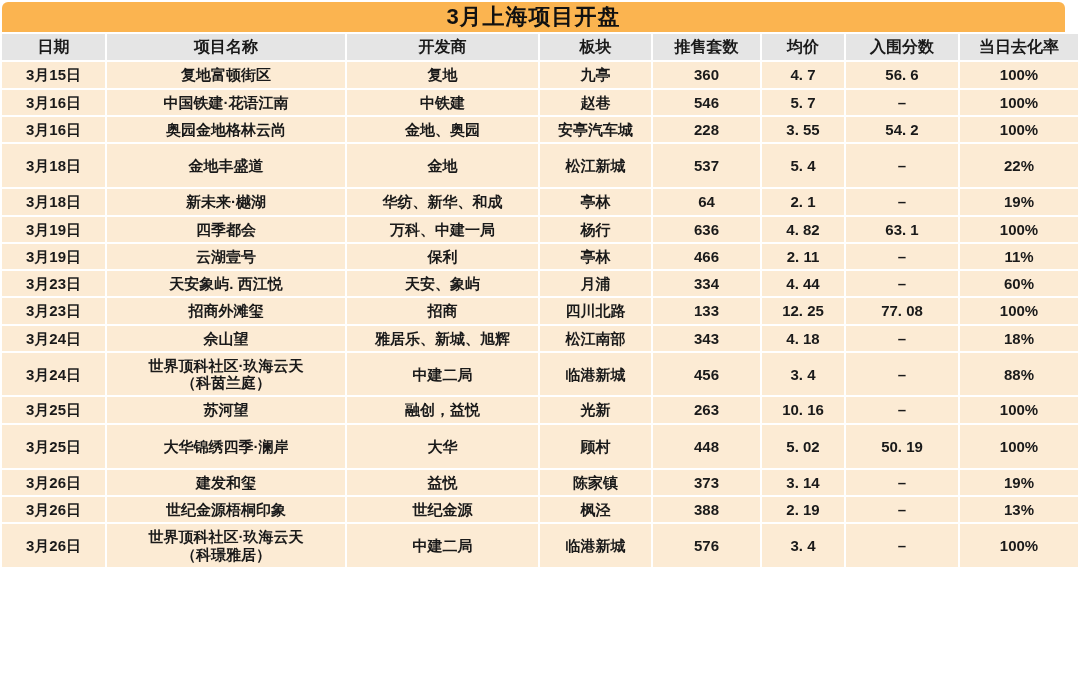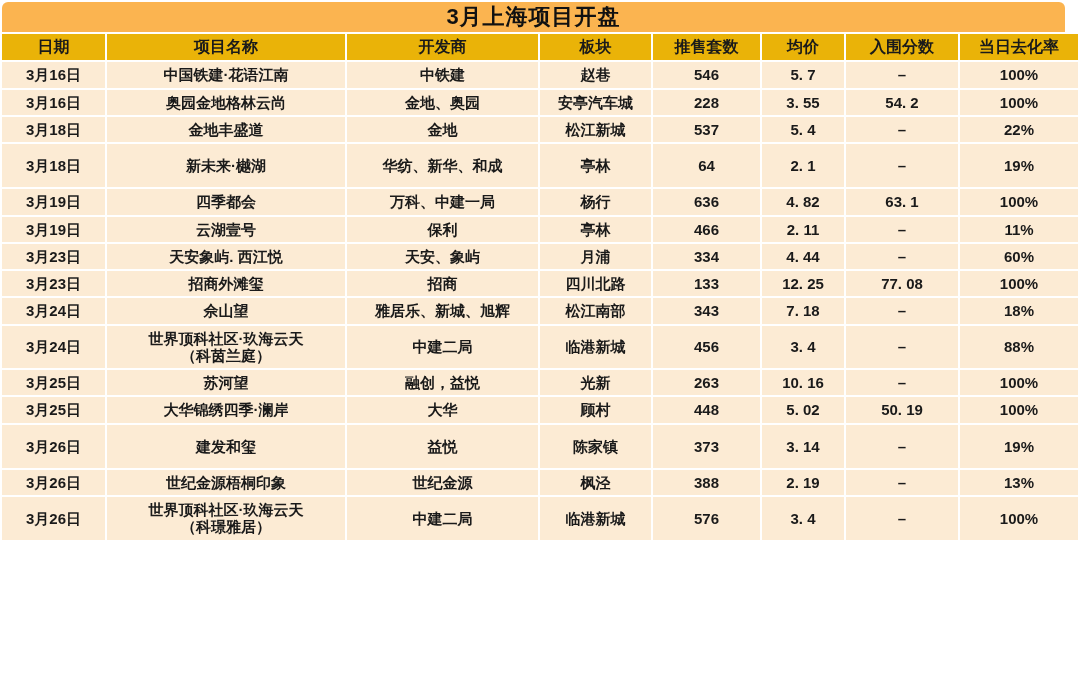--- a/index.html
+++ b/index.html
@@ -32,21 +32,21 @@
   }
   th, td {
     text-align: center;
     vertical-align: middle;
     border-right: 2px solid #ffffff;
     border-bottom: 2px solid #ffffff;
     overflow: hidden;
   }
   th:last-child, td:last-child { border-right: none; }
   th {
-    background: #eab308;
+    background: #e5e5e5;
     font-size: 16px; font-weight: 700;
     padding: 4px 2px;
     line-height: 1.15;
   }
   td {
     background: #FCEBD4;
     font-size: 15px; font-weight: 600;
     padding: 4px 2px;
     line-height: 1.15;
     white-space: pre-line;
@@ -98,20 +98,30 @@
         <th>开发商</th>
         <th>板块</th>
         <th>推售套数</th>
         <th>均价</th>
         <th>入围分数</th>
         <th>当日去化率</th>
       </tr>
     </thead>
     <tbody>
         <tr>
+          <td>3月15日</td>
+          <td>复地富顿街区</td>
+          <td>复地</td>
+          <td>九亭</td>
+          <td>360</td>
+          <td>4. 7</td>
+          <td>56. 6</td>
+          <td>100%</td>
+        </tr>
+        <tr>
           <td>3月16日</td>
           <td>中国铁建·花语江南</td>
           <td>中铁建</td>
           <td>赵巷</td>
           <td>546</td>
           <td>5. 7</td>
           <td>–</td>
           <td>100%</td>
         </tr>
         <tr>
@@ -183,21 +193,21 @@
           <td>12. 25</td>
           <td>77. 08</td>
           <td>100%</td>
         </tr>
         <tr>
           <td>3月24日</td>
           <td>佘山望</td>
           <td>雅居乐、新城、旭辉</td>
           <td>松江南部</td>
           <td>343</td>
-          <td>7. 18</td>
+          <td>4. 18</td>
           <td>–</td>
           <td>18%</td>
         </tr>
         <tr>
           <td>3月24日</td>
           <td>世界顶科社区·玖海云天
 （科茵兰庭）</td>
           <td>中建二局</td>
           <td>临港新城</td>
           <td>456</td>

